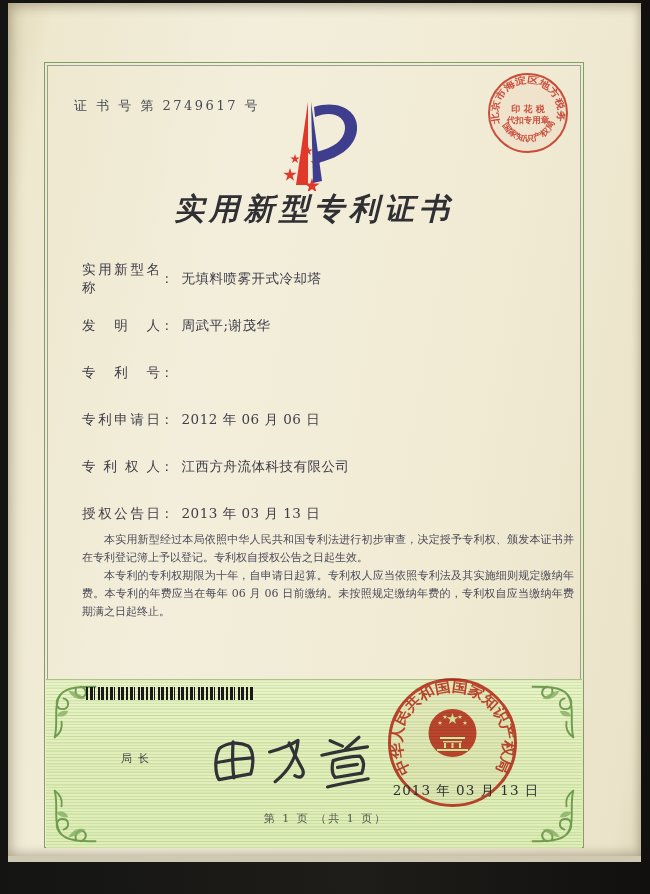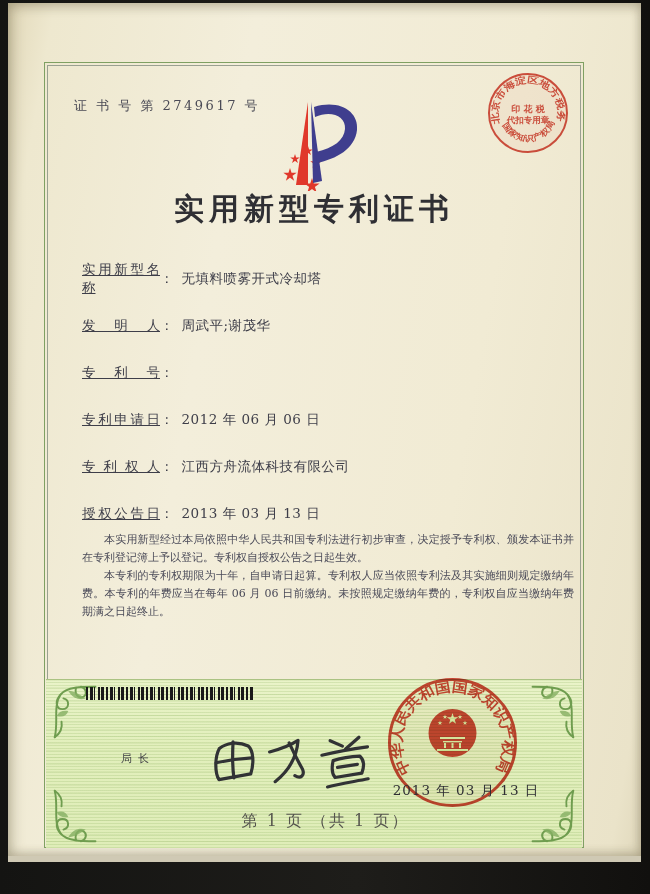--- a/index.html
+++ b/index.html
@@ -19,25 +19,25 @@
     border:1px solid #7fa062;box-sizing:border-box;
   }
   .frame::after{content:"";position:absolute;inset:2px;border:1px solid #9aa091;}
   .cert-no{
     position:absolute;left:66px;top:94px;font-size:13px;letter-spacing:2.5px;color:#4a4a55;
   }
   .logo{position:absolute;left:256px;top:94px;width:100px;height:94px;}
   .tax-seal{position:absolute;left:478px;top:68px;width:84px;height:84px;opacity:.85;mix-blend-mode:multiply;}
   .title{
     position:absolute;left:36px;top:186px;width:540px;margin:0;text-align:center;
-    font-size:30px;font-weight:600;letter-spacing:5px;color:#2f2f34;
+    font-size:30px;font-weight:600;letter-spacing:5px;color:#2f2f34;font-style:italic;
   }
   .fields{position:absolute;left:74px;top:252px;width:470px;}
   .field-row{height:47px;display:flex;align-items:center;font-size:13.5px;color:#3e3e49;}
-  .f-label{display:inline-block;width:78px;text-align-last:justify;text-align:justify;text-decoration:underline;}
+  .f-label{display:inline-block;width:78px;text-align-last:justify;text-align:justify;}
   .f-colon{margin-right:8px;}
   .f-value{letter-spacing:.5px;text-align:center;}
   .paras{
     position:absolute;left:74px;top:528px;width:492px;
     font-size:11px;line-height:18px;color:#4b4b59;text-align:justify;
   }
   .paras p{margin:0;text-indent:2em;}
   .green-band{
     position:absolute;left:38px;top:676px;width:536px;height:169px;
     background:
@@ -57,21 +57,21 @@
   }
   .sig-label{position:absolute;left:113px;top:748px;font-size:11px;letter-spacing:6px;color:#3c3c42;}
   .signature{position:absolute;left:192px;top:716px;width:175px;height:80px;transform:rotate(-3deg);}
   .main-seal{position:absolute;left:377px;top:672px;width:135px;height:135px;opacity:.9;mix-blend-mode:multiply;}
   .seal-date{
     position:absolute;left:383px;top:779px;width:150px;text-align:center;
     font-size:13.5px;letter-spacing:1px;color:#2e2e33;z-index:4;
   }
   .footer-page{
     position:absolute;left:36px;top:808px;width:563px;text-align:center;
-    font-size:16px;letter-spacing:2px;color:#55554e;
+    font-size:11px;letter-spacing:2px;color:#55554e;
   }
   svg text{font-family:"DejaVu Serif","Liberation Serif",serif;}
 </style>
 </head>
 <body>
 
 <div class="paper">
 
   <div class="frame"></div>
 

